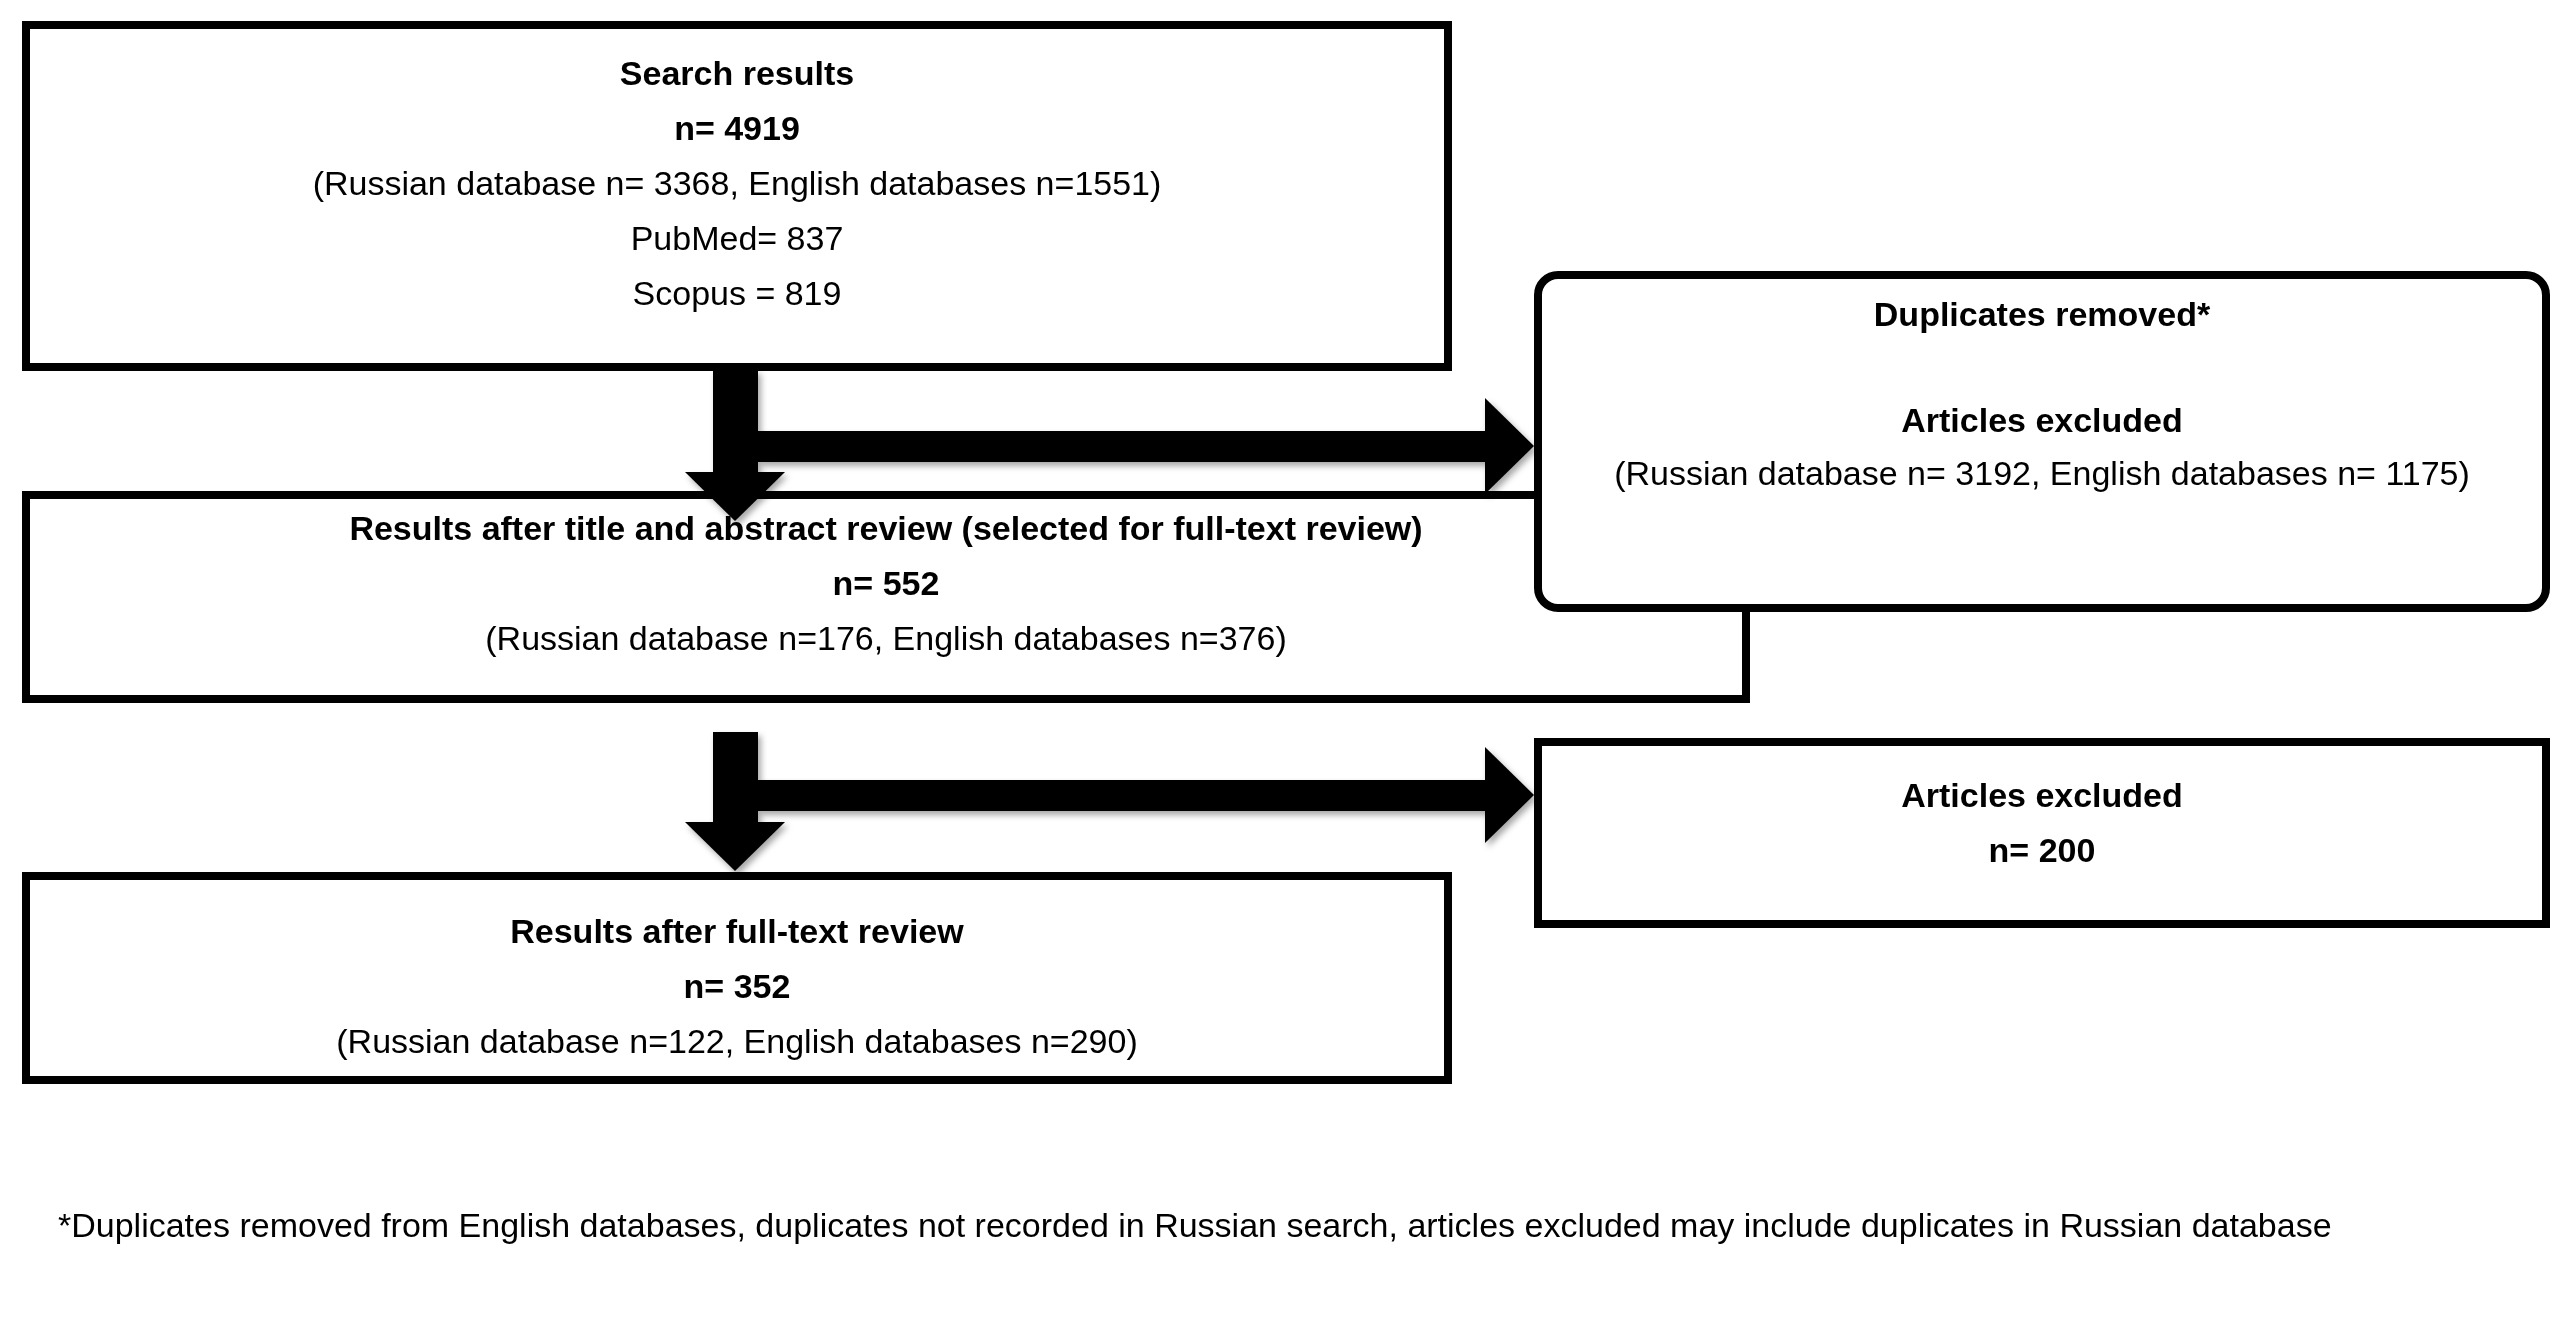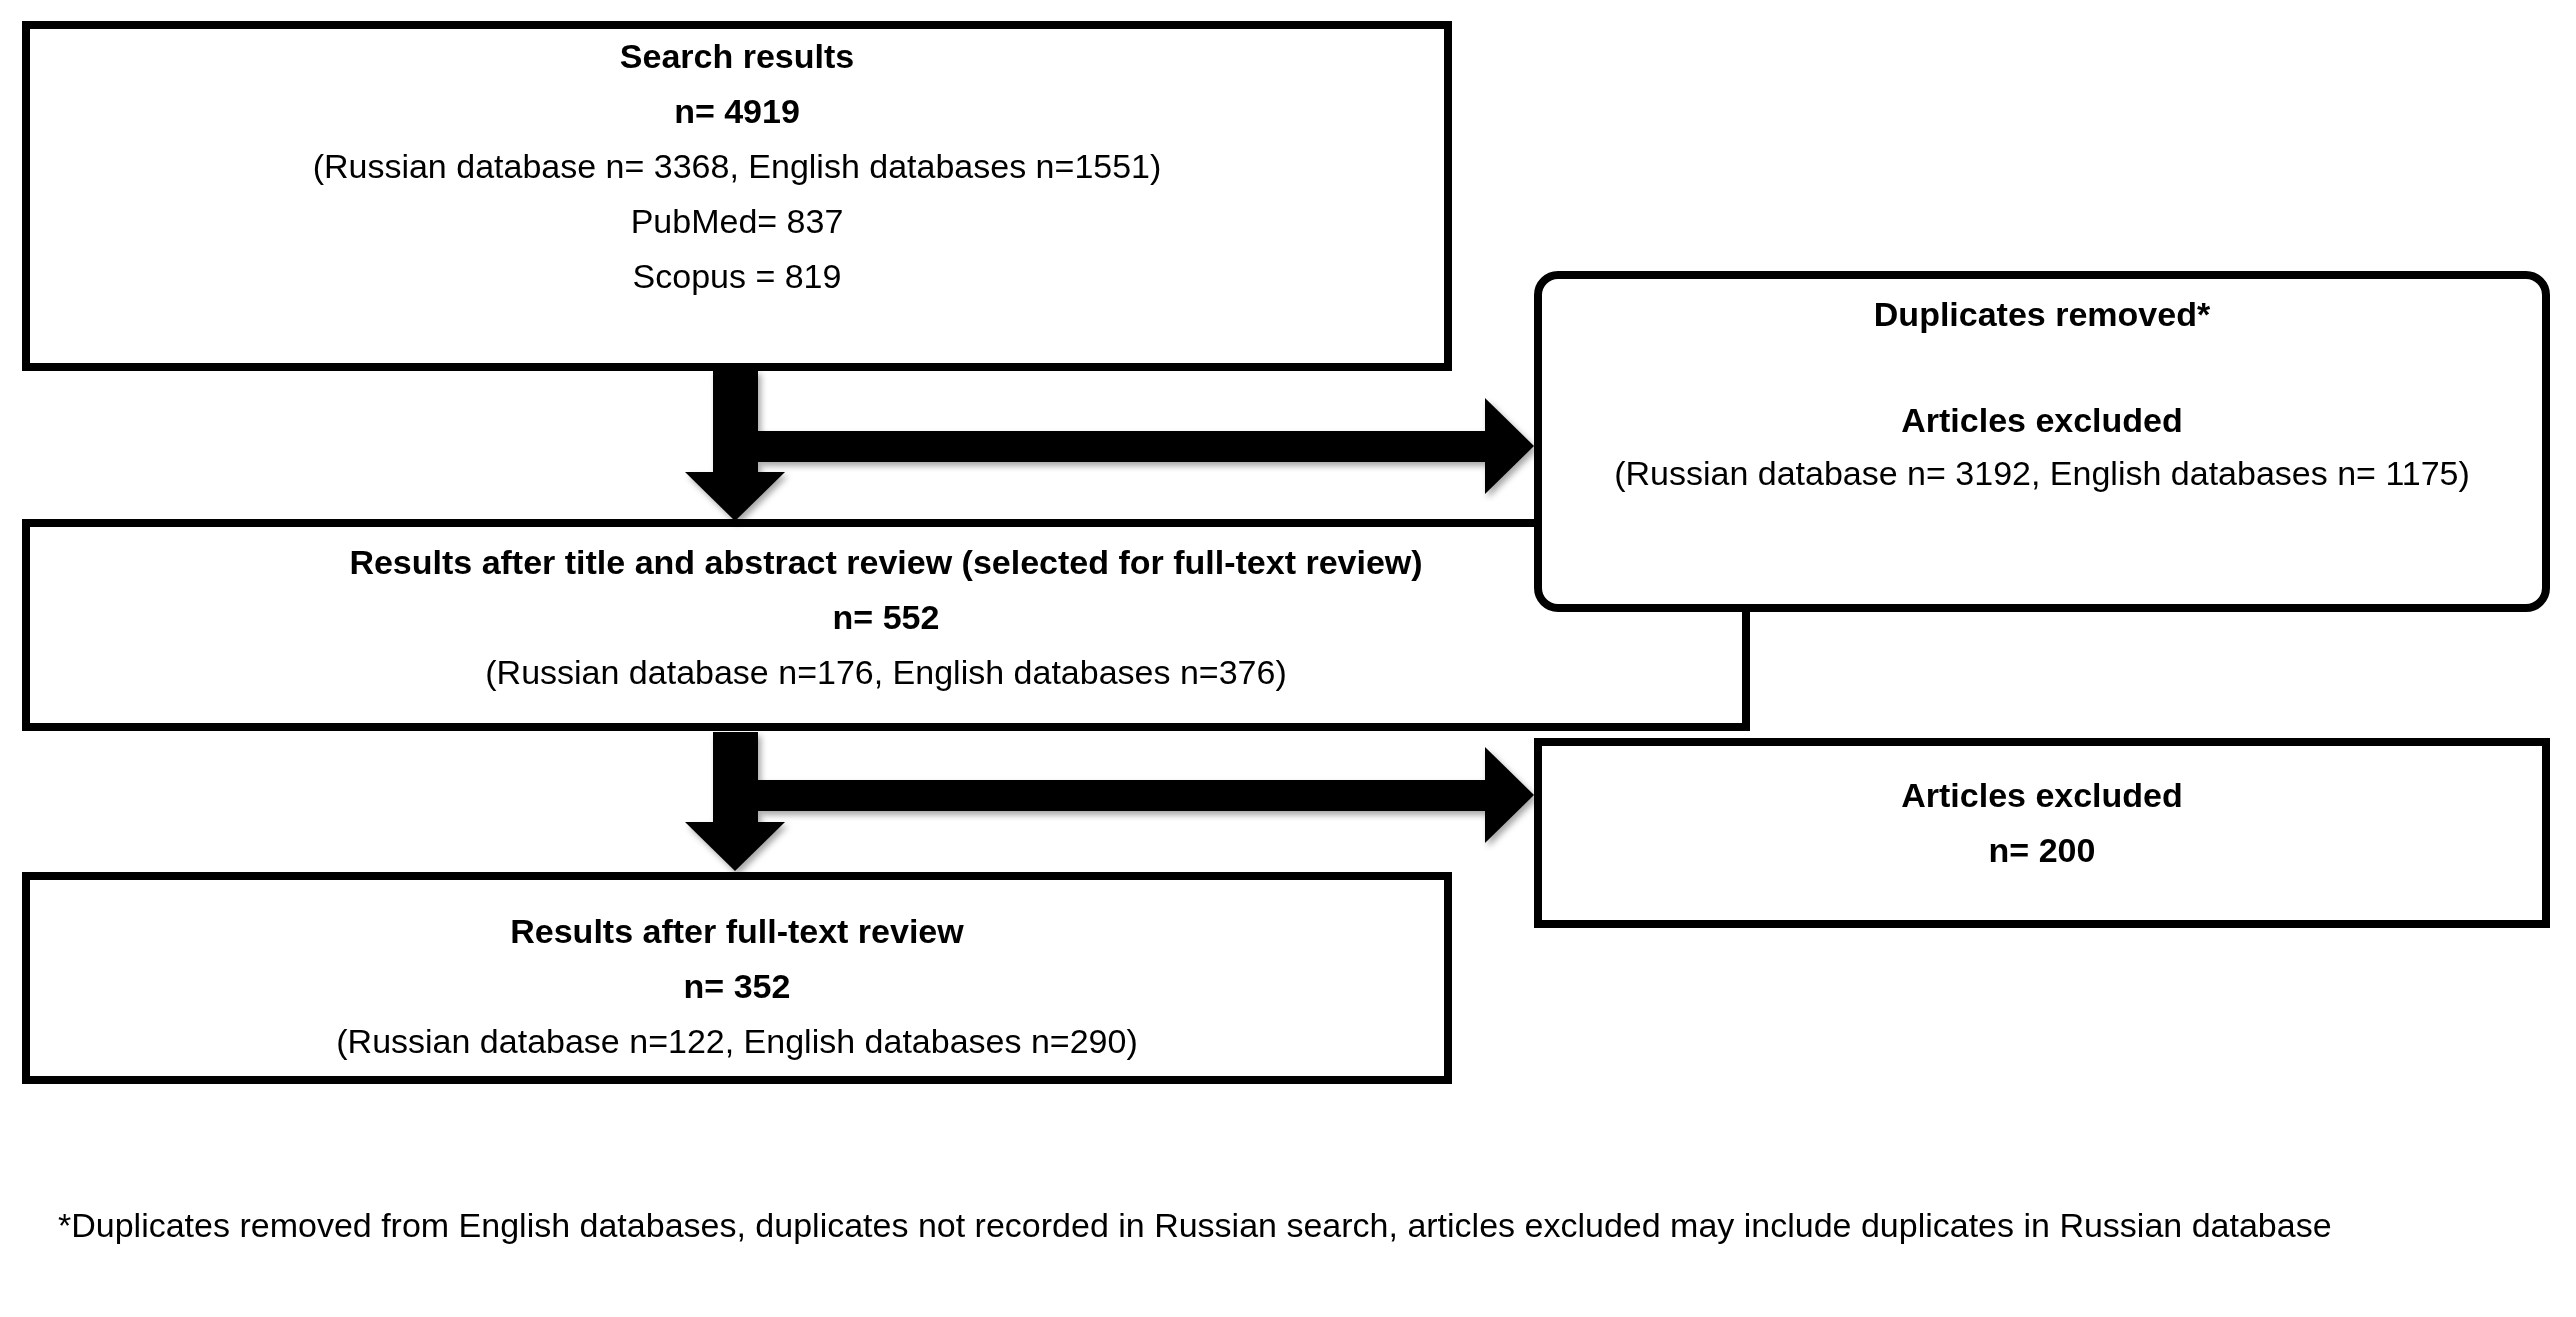--- a/index.html
+++ b/index.html
@@ -34,22 +34,22 @@
     min-height: 55px;
     white-space: nowrap;
   }
   .tight .line {
     line-height: 53px;
     min-height: 53px;
   }
   .bold { font-weight: bold; }
 
   
-  .box-search       { left: 22px;   top: 21px;   width: 1430px; height: 350px; padding-top: 0; }
-  .box-title-abs    { left: 22px;   top: 519px;  width: 1728px; height: 212px; padding-top: 8px; }
+  .box-search       { left: 22px;   top: 21px;   width: 1430px; height: 350px; padding-top: 17px; }
+  .box-title-abs    { left: 22px;   top: 491px;  width: 1728px; height: 212px; padding-top: 2px; }
   .box-fulltext     { left: 22px;   top: 872px; width: 1430px; height: 212px; padding-top: 24px; }
   .box-duplicates   { left: 1534px; top: 271px;  width: 1016px; height: 341px; padding-top: 9.3px; border-radius: 24px; }
   .box-excluded-200 { left: 1534px; top: 738px;  width: 1016px; height: 190px; padding-top: 22px; }
 
   
   .arrow {
     position: absolute;
     filter: drop-shadow(3.9px 4.7px 3.1px rgba(0,0,0,0.35));
   }
   .arrow .stem { position: absolute; background: #000000; }

